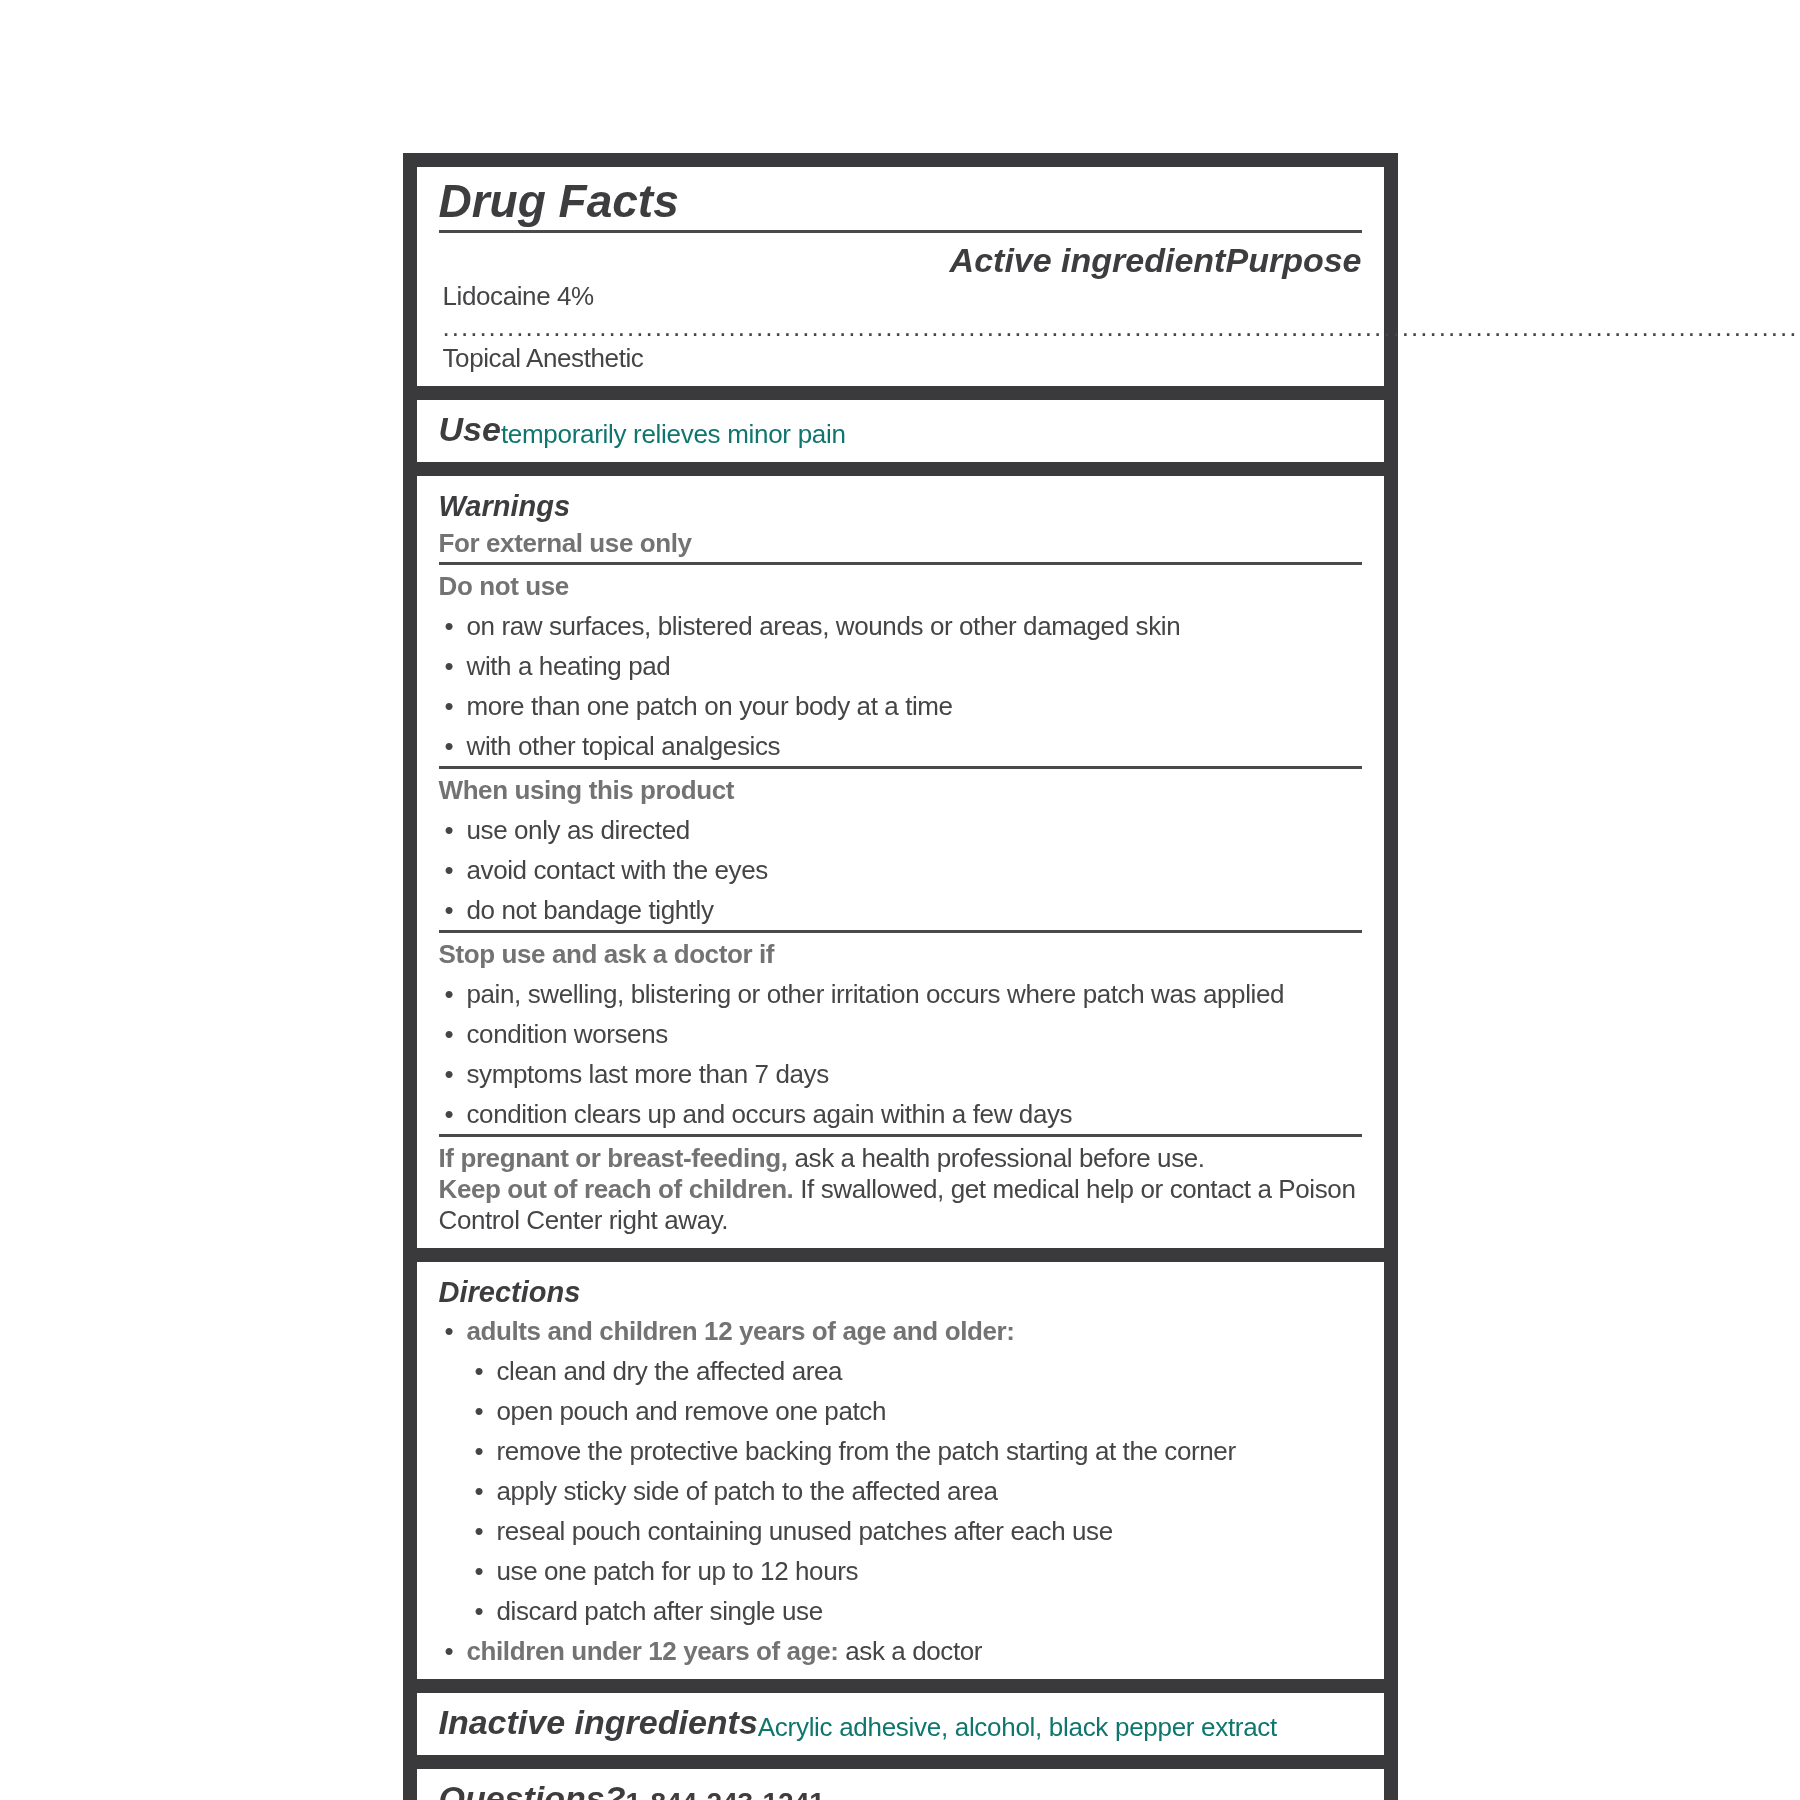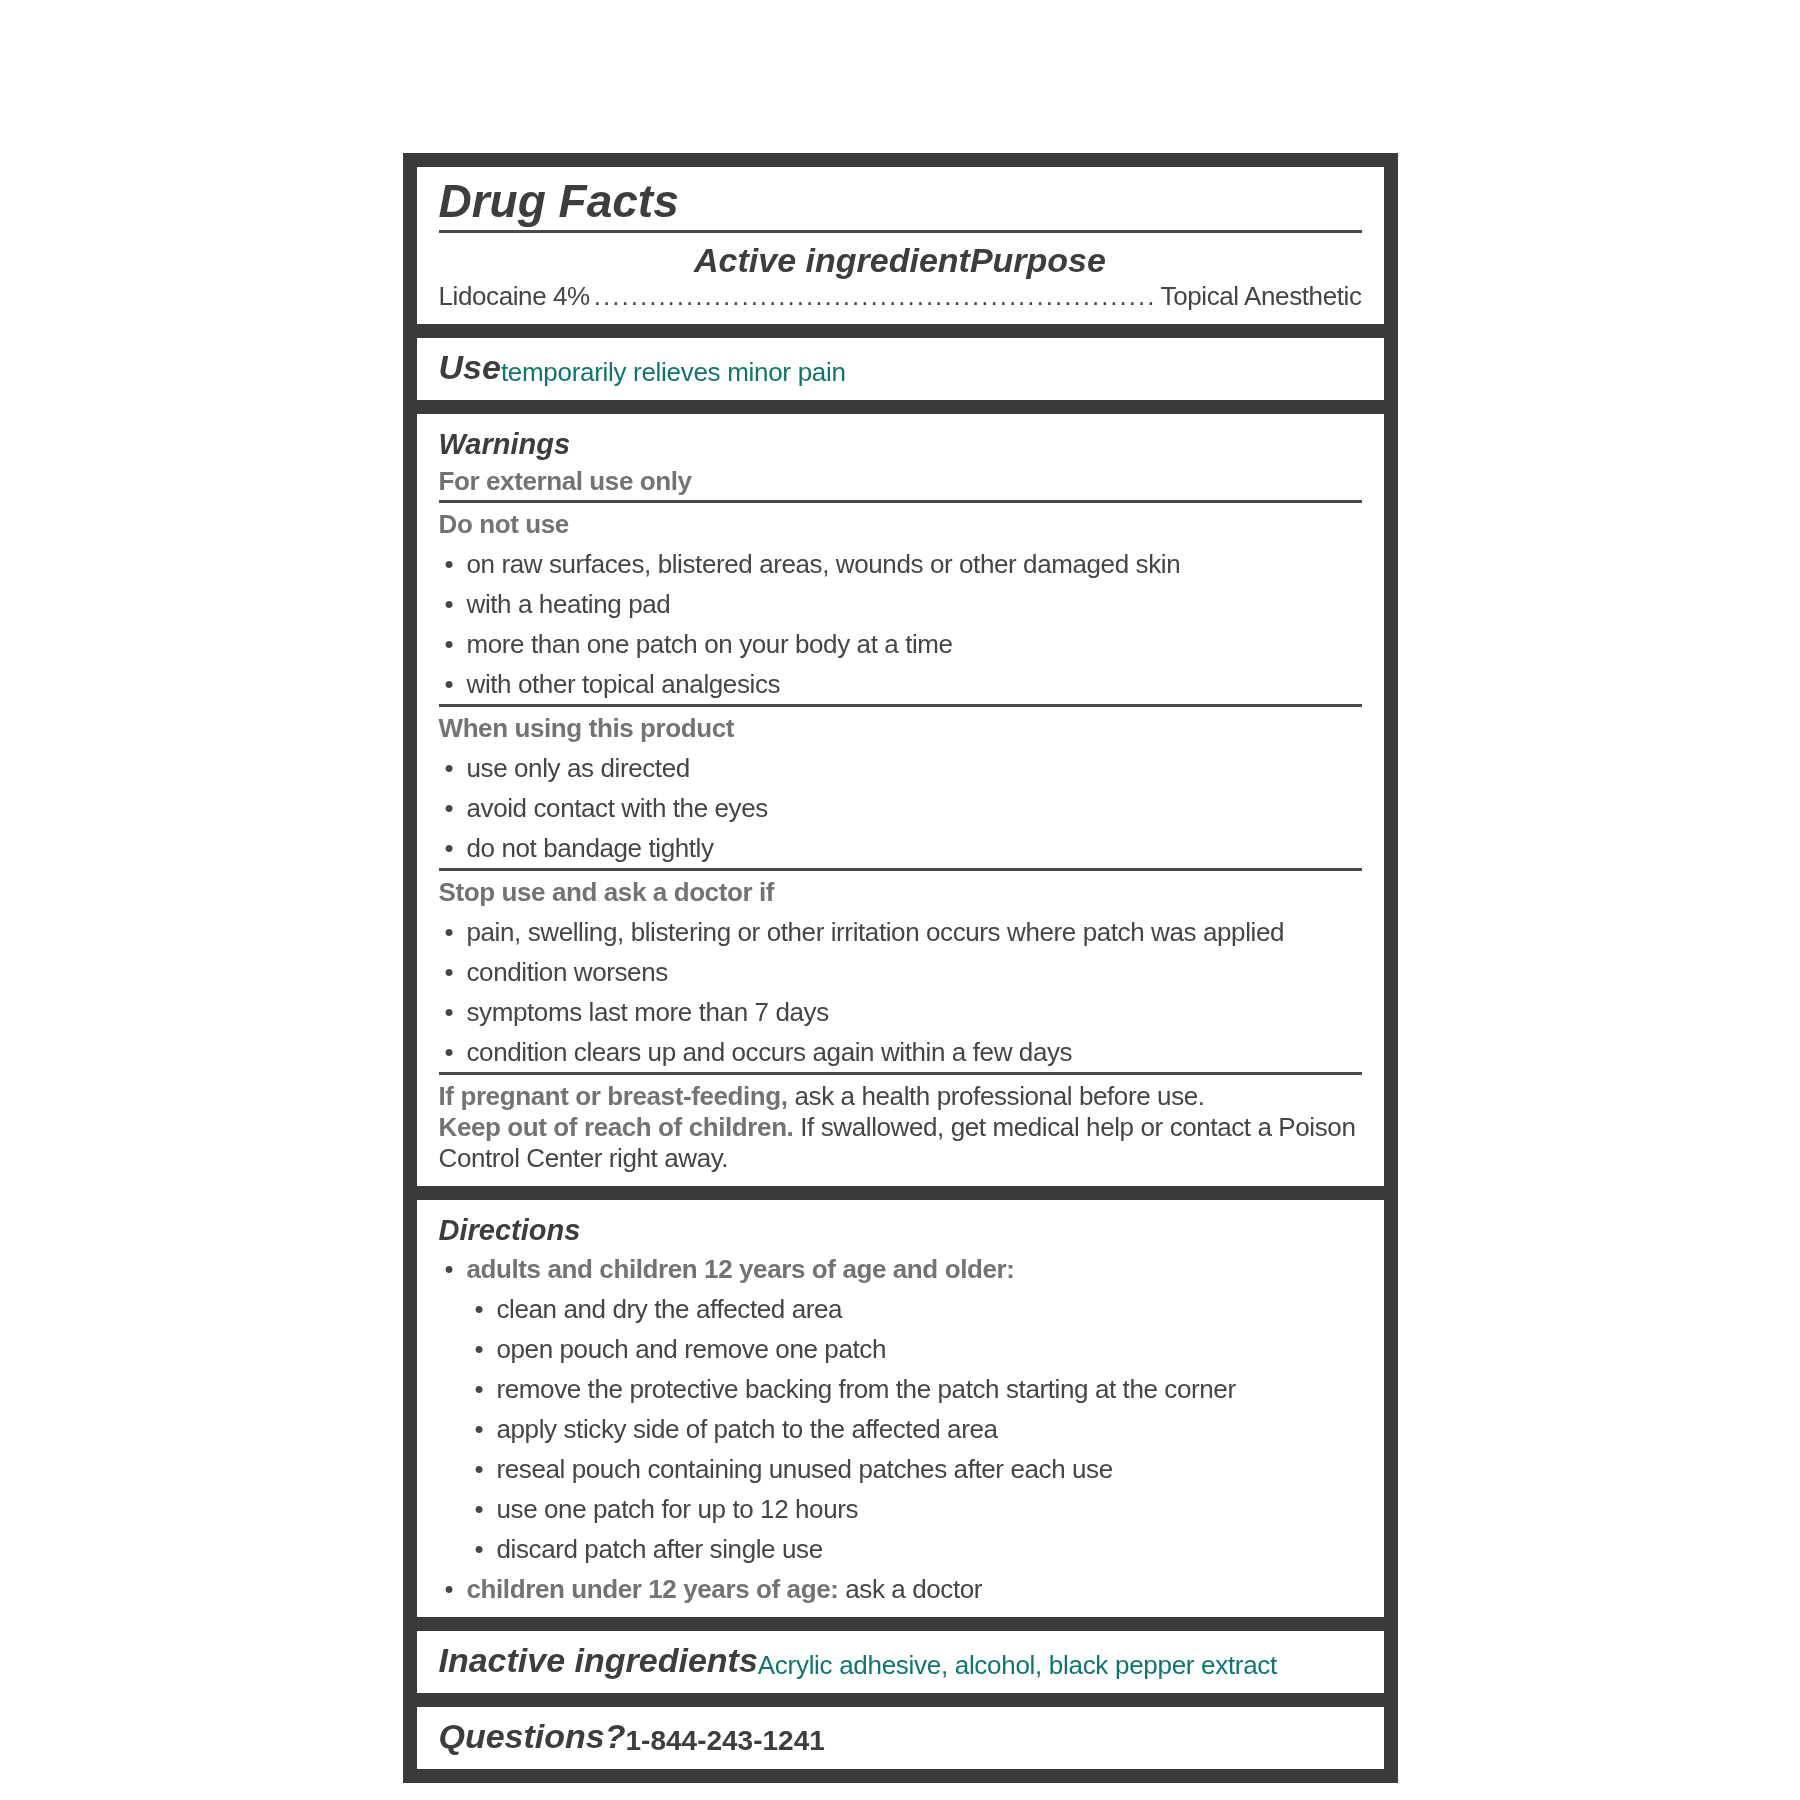--- a/index.html
+++ b/index.html
@@ -27,23 +27,23 @@
   }
   .rule{
     height:3px;background:#4a4a4c;margin:3px 0 6px 0;
   }
   .h-sec{
     font-size:34px;line-height:42px;font-weight:bold;font-style:italic;color:#3d3d3f;
   }
   .h-big{
     font-size:29px;line-height:44px;font-weight:bold;font-style:italic;color:#3d3d3f;
   }
-  .two-col{display:flex;justify-content:center;align-items:baseline;}
+  .two-col{display:flex;justify-content:flex-end;align-items:baseline;}
   .body, .b, .lead-row{
-    font-size:26px;line-height:31px;letter-spacing:-0.4px;color:#454547;
+    font-size:26px;line-height:31px;letter-spacing:-0.4px;color:#454547;flex-direction:column;
   }
   .bold{font-weight:bold;color:#737373;}
   .lead-row{display:flex;align-items:baseline;}
   .lead-row .leader{
     flex:1 1 auto;overflow:hidden;white-space:nowrap;
     letter-spacing:2px;margin:0 4px;
   }
   .lead-row .left, .lead-row .right{flex:0 0 auto;white-space:nowrap;}
   .b{position:relative;padding-left:28px;margin-top:9px;}
   .b::before{content:"\2022";position:absolute;left:6px;}

